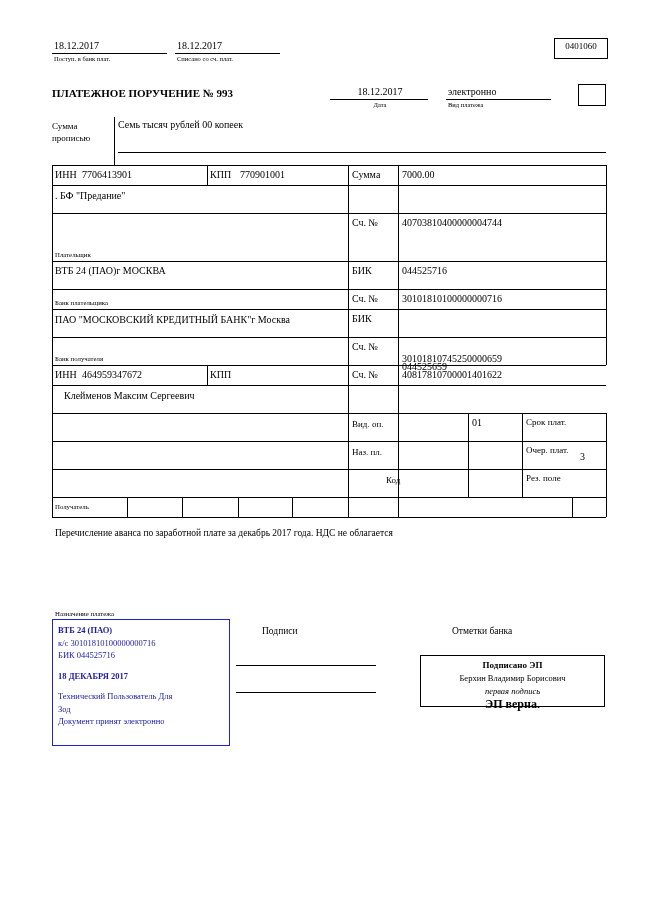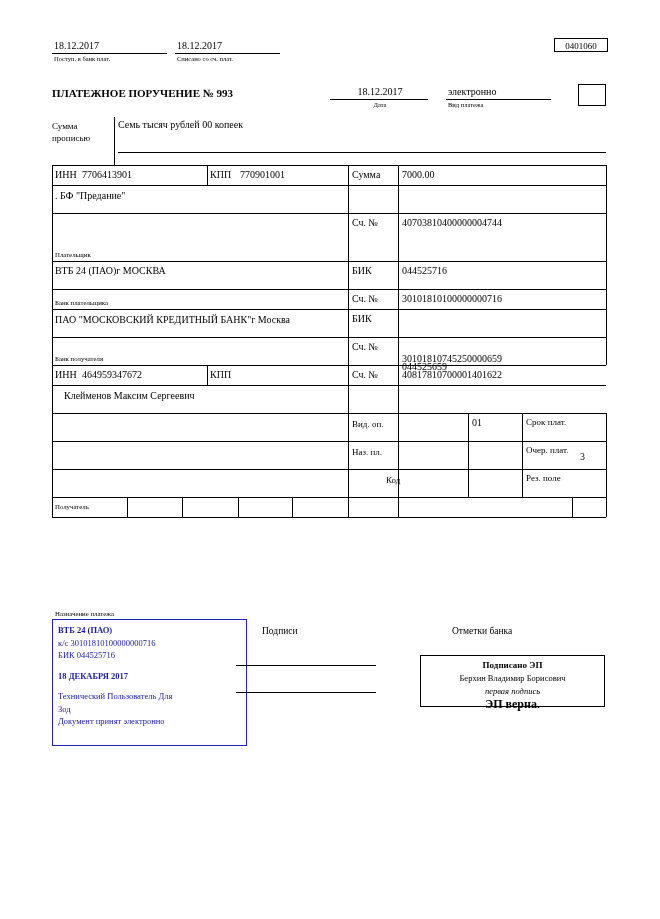--- a/index.html
+++ b/index.html
@@ -15,21 +15,21 @@
   
   .abs{position:absolute;}
   .box{border:1px solid #000;box-sizing:border-box;}
 
   
   #top-date-1{left:52px;top:40px;width:115px;}
   #top-date-2{left:175px;top:40px;width:105px;}
   .dline{border-bottom:1px solid #000;height:14px;font-size:10px;padding-left:2px;box-sizing:border-box;}
   .dcaption{font-size:6.5px;margin-top:1px;padding-left:2px;}
 
-  #form-code{right:52px;top:38px;width:54px;height:14px;text-align:center;font-size:9px;line-height:14px;}
+  #form-code{right:52px;top:38px;width:54px;height:21px;text-align:center;font-size:9px;line-height:14px;}
 
   #doc-title{left:52px;top:87px;font-size:11px;font-weight:bold;}
   #date-field{left:330px;top:86px;width:98px;}
   #paytype-field{left:446px;top:86px;width:105px;}
   #paytype-box{left:578px;top:84px;width:28px;height:22px;}
 
   
   #sum-words-label{left:52px;top:120px;font-size:9px;line-height:12px;}
   #sum-words-value{left:118px;top:119px;font-size:10px;}
   #sum-words-underline{left:118px;top:152px;width:488px;border-bottom:1px solid #000;height:0;}
@@ -41,21 +41,21 @@
   .vline{position:absolute;border-left:1px solid #000;}
 
   .cell{position:absolute;font-size:10px;}
   .clabel{position:absolute;font-size:6.8px;}
 
   
   #purpose-text{left:55px;top:528px;font-size:9.5px;}
   #purpose-label{left:55px;top:610px;font-size:6.8px;}
 
   
-  #stamp{left:52px;top:619px;width:195px;height:127px;border:1px solid #2222cc;box-sizing:border-box;color:#1a1aa8;font-size:8.5px;padding:4px 5px;line-height:12.5px;}
+  #stamp{left:52px;top:619px;width:178px;height:127px;border:1px solid #2222cc;box-sizing:border-box;color:#1a1aa8;font-size:8.5px;padding:4px 5px;line-height:12.5px;}
   #stamp .b{font-weight:bold;}
   #sig-label{left:262px;top:626px;font-size:9.5px;}
   #bankmarks-label{left:452px;top:626px;font-size:9.5px;}
   .sigline{position:absolute;border-bottom:1px solid #000;height:0;}
 
   #ep-box{left:420px;top:655px;width:185px;height:52px;border:1px solid #000;box-sizing:border-box;text-align:center;font-size:8.5px;padding-top:3px;line-height:13px;}
   #ep-box .t1{font-weight:bold;font-size:9px;}
   #ep-box .t2{font-size:8.5px;}
   #ep-box .t3{font-style:italic;font-size:8.5px;}
   #ep-box .t4{font-weight:bold;font-size:12px;}
@@ -179,20 +179,21 @@
     <div class="clabel" style="left:474px;top:280px;font-size:9px;width:44px;line-height:11px;">Очер. плат.</div>
     <div class="cell" style="left:528px;top:286px;">3</div>
 
     <div class="clabel" style="left:300px;top:310px;font-size:9px;margin-left:34px;">Код</div>
     <div class="cell" style="left:420px;top:308px;"></div>
     <div class="clabel" style="left:474px;top:308px;font-size:9px;width:44px;line-height:11px;">Рез. поле</div>
     <div class="cell" style="left:524px;top:308px;"></div>
 
   </div>
 
+  <div class="abs" id="purpose-text">Перечисление аванса по заработной плате за декабрь 2017 года. НДС не облагается</div>
   <div class="abs" id="purpose-label">Назначение платежа</div>
 
   <div class="abs" id="stamp">
     <div class="b">ВТБ 24 (ПАО)</div>
     <div>к/с 30101810100000000716</div>
     <div>БИК 044525716</div>
     <div style="height:8px;"></div>
     <div class="b">18 ДЕКАБРЯ 2017</div>
     <div style="height:8px;"></div>
     <div>Технический Пользователь Для</div>

